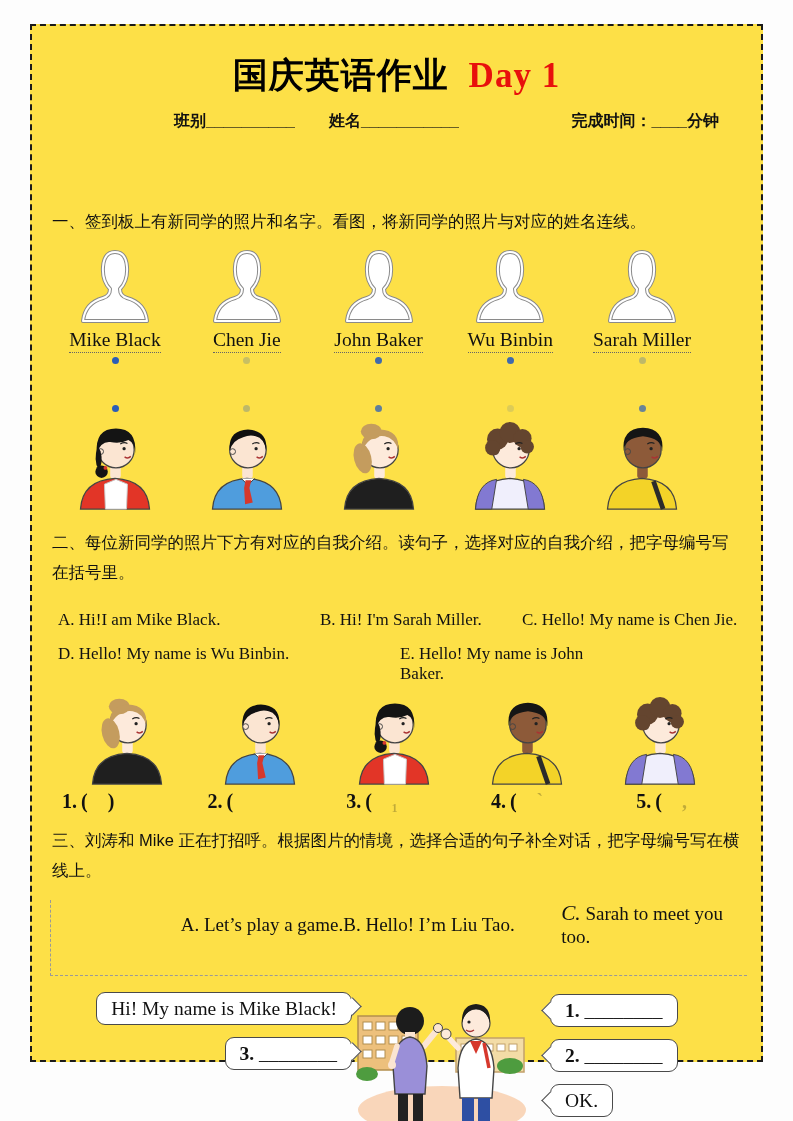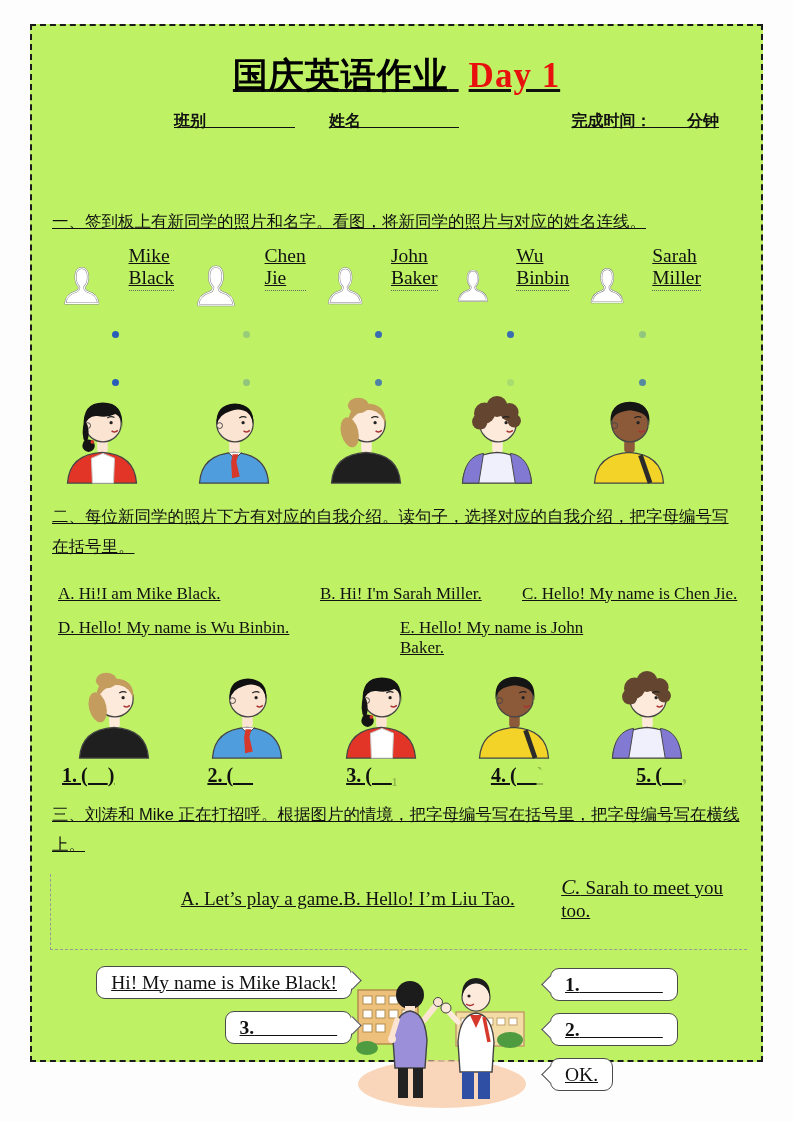--- a/index.html
+++ b/index.html
@@ -1,40 +1,40 @@
 <!DOCTYPE html>
 <html><head>
 <meta charset="utf-8">
 <style>
   * { box-sizing: border-box; margin: 0; padding: 0; }
   html,body { width:793px; height:1121px; background:#fdfdfd; }
   body { font-family:"Liberation Serif", serif; color:#111; position:relative; }
   .sheet {
     position:absolute; left:30px; top:24px; width:733px; height:1038px;
-    border:2.5px dashed #1a1a1a; background:#bef264; padding:0 14px;text-decoration:underline;
+    border:2.5px dashed #1a1a1a; background:#fde047; padding:0 14px;
   }
   .cn { font-family:"Liberation Sans", sans-serif; }
 
   
   .title { text-align:center; margin-top:26px; font-size:35px; font-weight:bold; letter-spacing:1px; }
   .title .t-cn { font-family:"Liberation Sans", sans-serif; color:#000; }
   .title .t-day { font-family:"Liberation Serif", serif; color:#e8100c; margin-left:10px; }
   .fields { display:flex; margin:12px 28px 0 128px; font-size:16px; font-weight:bold; }
   .fields .gap { width:34px; }
   .fields .spacer { flex:1; }
 
   
   .sec-head { font-size:16.5px; line-height:1.85; padding:0 6px; font-weight:500; }
   #sec1-head { margin-top:74px; }
   #sec2-head { margin-top:16px; }
   #sec3-head { margin-top:12px; }
 
   
   .grid5 { display:flex; justify-content:space-between; padding:0 46px 0 10px; }
-  .grid5 .col { width:118px; display:flex; flex-direction:row; align-items:flex-start;gap:21px; }
+  .grid5 .col { width:118px; display:flex; flex-direction:column; align-items:center; }
   .signin { margin-top:6px; }
   .signin .nm {
     font-size:19.5px; margin-top:2px; border-bottom:1.5px dotted #666; padding-bottom:1px;
   }
   .dotrow { height:10px; display:flex; justify-content:space-between; padding:0 46px 0 10px; }
   .dotrow .col { width:118px; display:flex; justify-content:center; }
   .dot { width:7px; height:7px; border-radius:50%; background:#2a5db8; }
   #dots1 { margin-top:4px; }
   #dots2 { margin-top:38px; margin-bottom:4px; }
 
@@ -343,21 +343,21 @@
       </div>
     </div>
   <div id="slots" class="slots">
       <span>1. (  <span class="close">)</span></span>
       <span>2. (  <span class="faint"></span></span>
       <span>3. (  <span class="faint">₁</span></span>
       <span>4. (  <span class="faint">`</span></span>
       <span>5. (  <span class="faint">,</span></span>
     </div>
 
-  <div id="sec3-head" class="sec-head cn">三、刘涛和 Mike 正在打招呼。根据图片的情境，把字母编号写在括号里，把字母编号写在横线上。</div>
+  <div id="sec3-head" class="sec-head cn">三、刘涛和 Mike 正在打招呼。根据图片的情境，选择合适的句子补全对话，把字母编号写在横线上。</div>
   <div id="s3box" class="s3box">
       <span class="s3-opt">A. Let’s play a game.</span>
       <span class="s3-opt">B. Hello! I’m Liu Tao.</span>
       <span class="s3-opt">C. Sarah to meet you too.</span>
     </div>
 
   <div class="dialog">
     <div id="d-left" class="d-left">
         <div class="bubble tail-r">Hi! My name is Mike Black!</div>
         <div class="bubble tail-r"><b>3.</b> ________</div>

